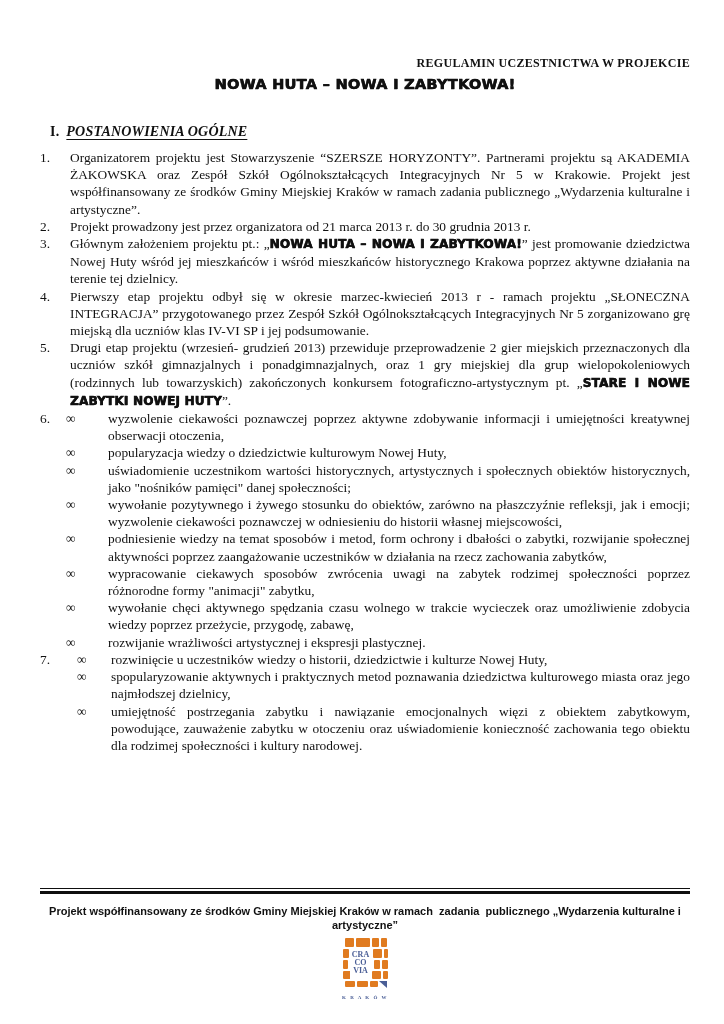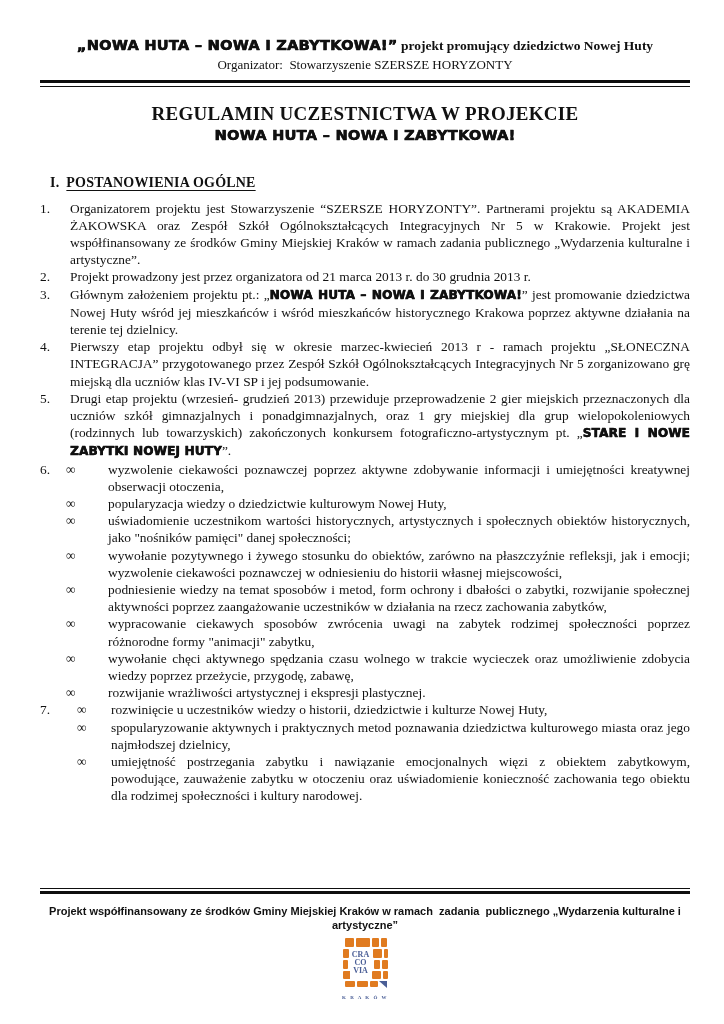--- a/index.html
+++ b/index.html
@@ -22,26 +22,26 @@
     font-weight:700;
     letter-spacing:.3px;
     -webkit-text-stroke:.5px currentColor;
     text-shadow:.4px 0 0 currentColor;
   }
   .h1line .fancy{font-size:14.5px;}
   .h2line{font-size:13px;line-height:17px;margin-top:1px;white-space:pre-wrap;}
   .rule-thick-thin{margin-top:7px;border-top:3.5px solid #0e0e0e;border-bottom:1.5px solid #0e0e0e;height:2.5px;}
   .rule-thin-thick{border-top:1.5px solid #0e0e0e;border-bottom:3.5px solid #0e0e0e;height:2.5px;}
   
-  h1.doc-title{margin:17px 0 0 0;text-align:center;font-size:19px;letter-spacing:.3px;line-height:20px;}
+  h1.doc-title{margin:17px 0 0 0;text-align:right;font-size:12px;letter-spacing:.3px;line-height:20px;}
   h2.doc-subtitle{margin:2px 0 0 0;text-align:center;font-size:14.5px;line-height:18px;}
   
   .section-heading{margin:31px 0 9px 10px;font-size:14px;font-weight:bold;letter-spacing:.2px;}
   .section-heading .sec-num{margin-right:7px;}
-  .section-heading .u{text-decoration:underline;text-underline-offset:2.5px;}
+  .section-heading .u{text-decoration:underline;text-underline-offset:2.5px;font-style:italic;}
   
   #items{font-size:13.4px;line-height:17.2px;}
   .item{display:flex;}
   .item .num{flex:0 0 30px;width:30px;}
   .item .body{flex:1;min-width:0;}
   .para{margin:0;text-align:justify;}
   .para .fancy{font-size:12px;letter-spacing:.2px;}
   .bullets{margin-left:-10px;}
   .bullet-row{display:flex;}
   .bullet-marker{flex:0 0 28px;text-align:left;padding-left:6px;}
@@ -57,27 +57,20 @@
   }
   .logo{margin-top:6px;text-align:center;}
   .logo svg{display:inline-block;}
   .logo-text text{font-family:"Liberation Serif","DejaVu Serif",serif;font-weight:bold;}
 </style>
 </head>
 <body>
 
 <div class="page">
 
-  <header>
-    <div class="h1line">
-      <span class="fancy">„NOWA HUTA – NOWA I ZABYTKOWA!”</span><span> projekt promujący dziedzictwo Nowej Huty</span>
-    </div>
-    <div class="h2line">Organizator:  Stowarzyszenie SZERSZE HORYZONTY</div>
-    <div class="rule-thick-thin"></div>
-  </header>
 
   <main>
     <h1 class="doc-title">REGULAMIN UCZESTNICTWA W PROJEKCIE</h1>
     <h2 class="doc-subtitle fancy">NOWA HUTA – NOWA I ZABYTKOWA!</h2>
 
     <div class="section-heading">
       <span class="sec-num">I.</span><span class="u">POSTANOWIENIA OGÓLNE</span>
     </div>
 
     <div id="items">

